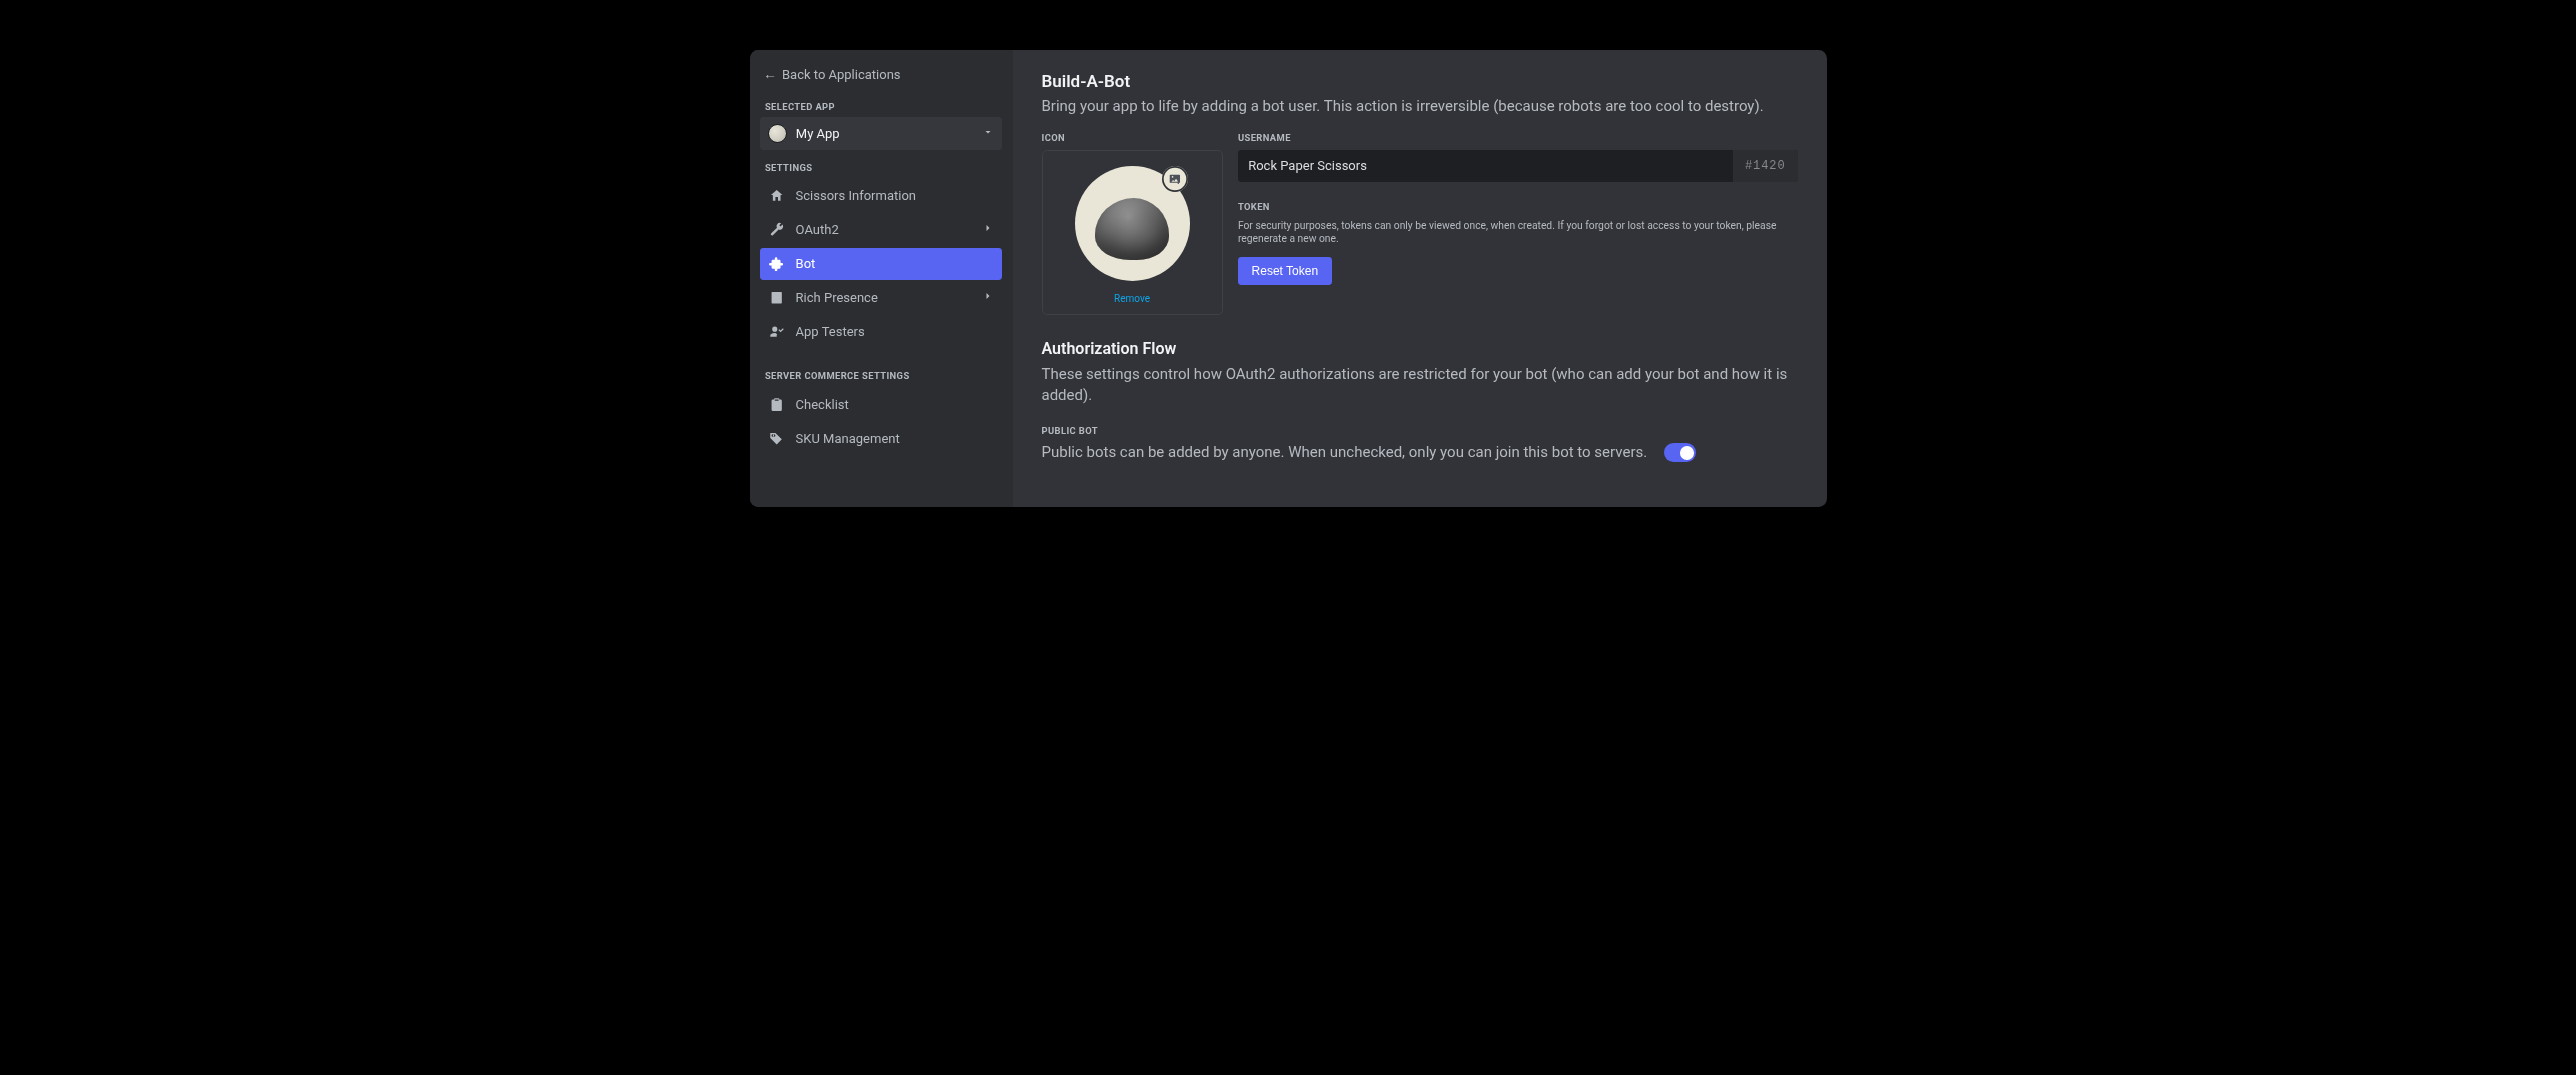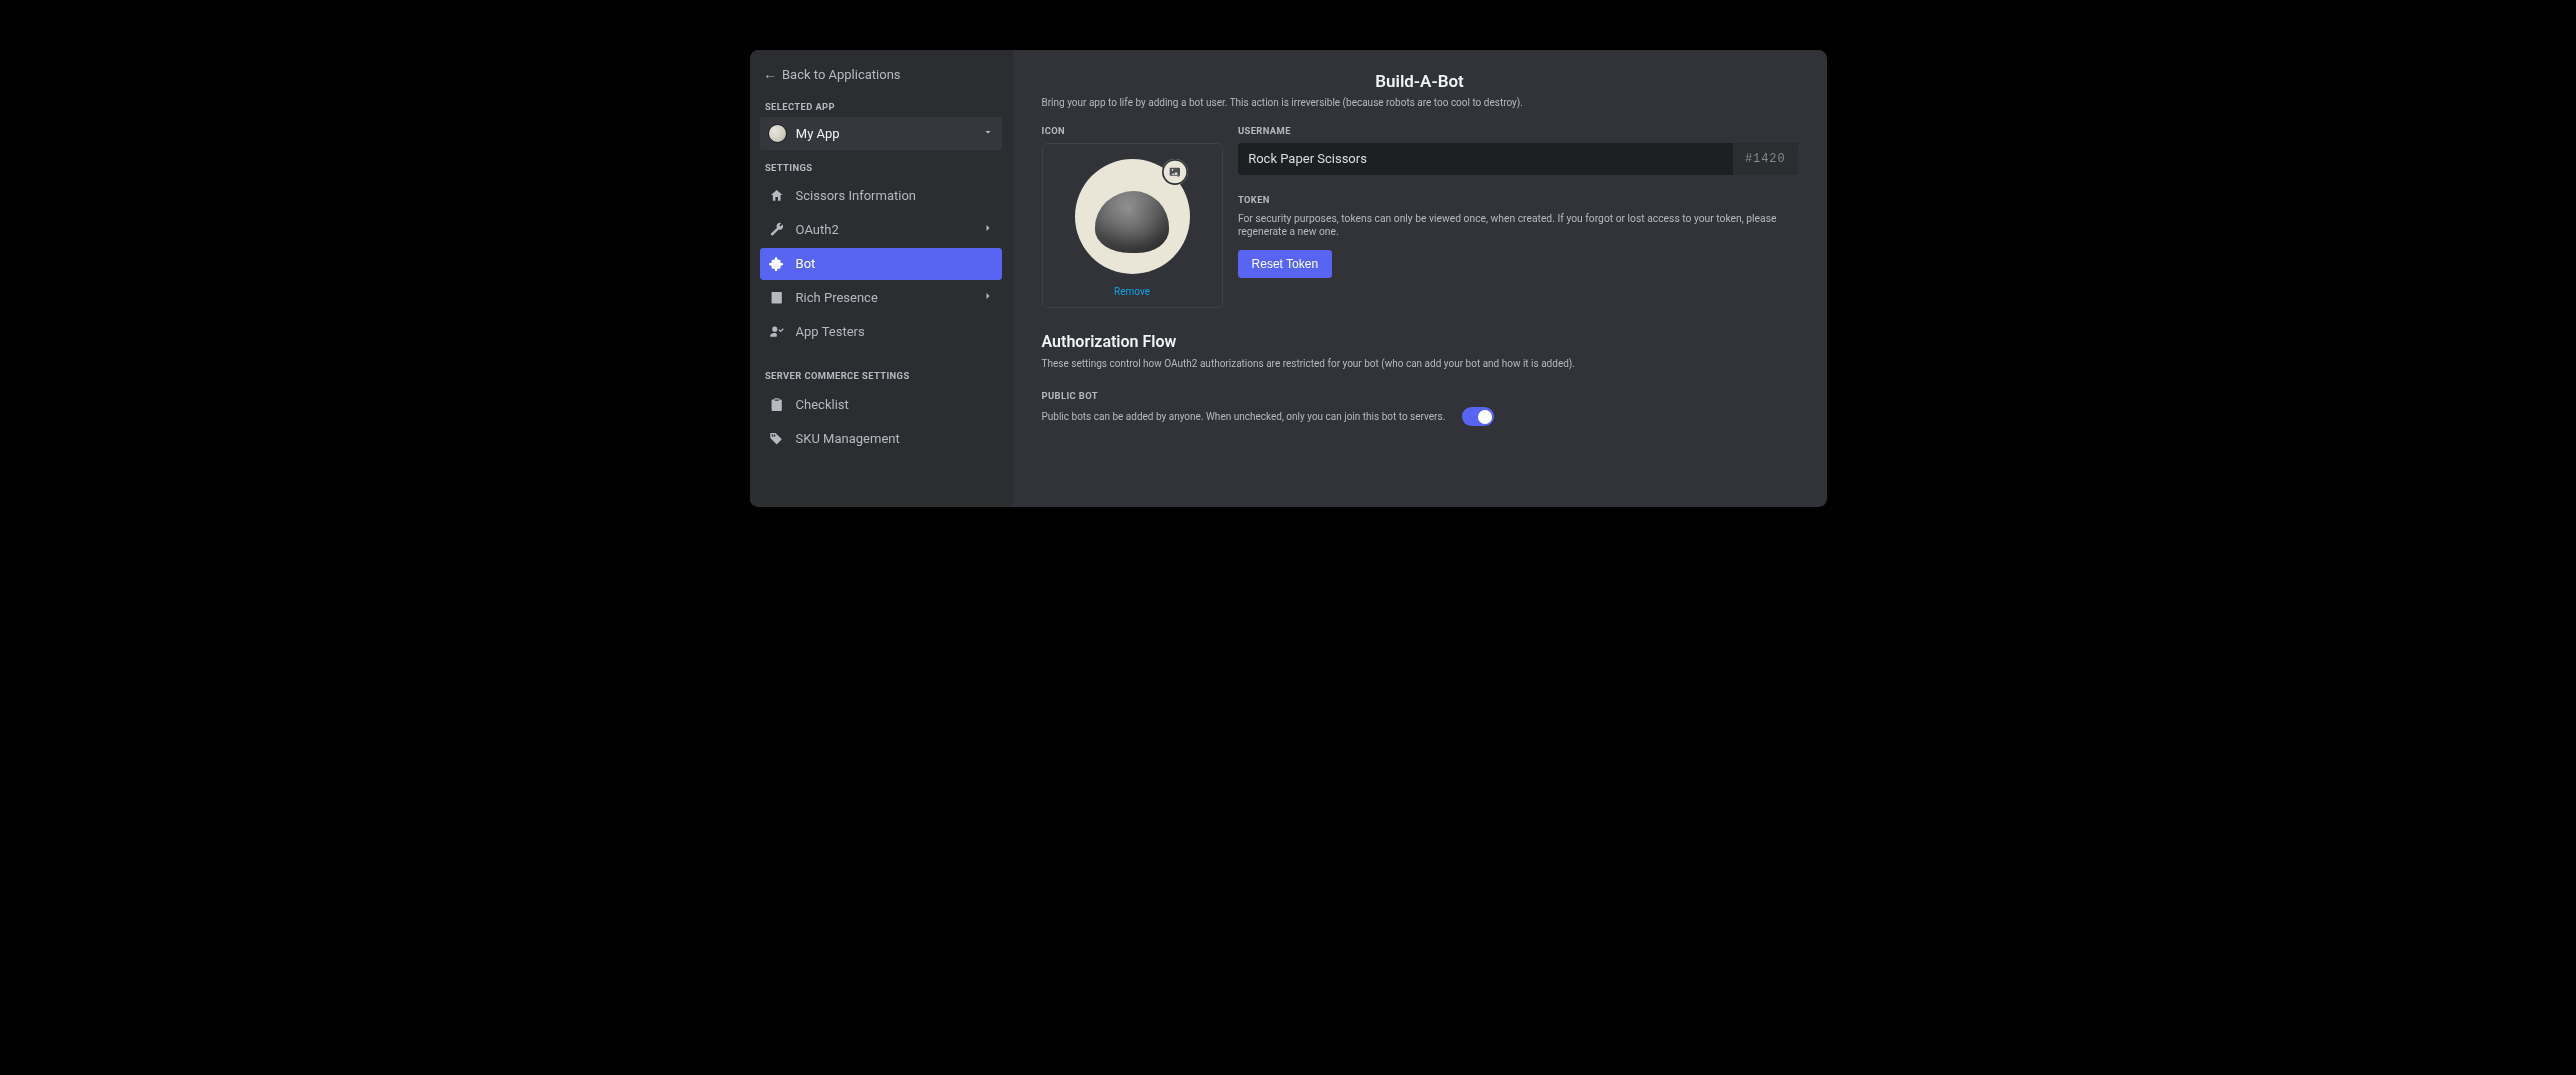--- a/index.html
+++ b/index.html
@@ -77,22 +77,22 @@
   .nav-chevron { color: #b5bac1; }
   .nav-item svg { fill: #b5bac1; }
 
   
   .main {
     flex: 1;
     padding: 20.5px 29px 0 29px;
     color: #dbdee1;
     overflow: hidden;
   }
-  .h1 { color: #f2f3f5; font-size: 17px; font-weight: 600; margin-bottom: 5.1px; text-align: center; }
-  .sub { color: #b5bac1; font-size: 10px; margin-bottom: 15.4px; line-height: 1.4; }
+  .h1 { color: #f2f3f5; font-size: 17px; font-weight: 600; margin-bottom: 5.1px; }
+  .sub { color: #b5bac1; font-size: 15px; margin-bottom: 15.4px; line-height: 1.4; }
   .row { display: flex; gap: 15.4px; }
   .field-label {
     font-size: 9.4px; font-weight: 700; letter-spacing: 0.4px;
     color: #b5bac1; text-transform: uppercase; margin-bottom: 6.8px;
   }
   .icon-col { width: 181px; }
   .icon-box {
     border: 0.9px solid #3f4147;
     border-radius: 5.1px;
     padding: 15.4px 0 10.3px 0;

